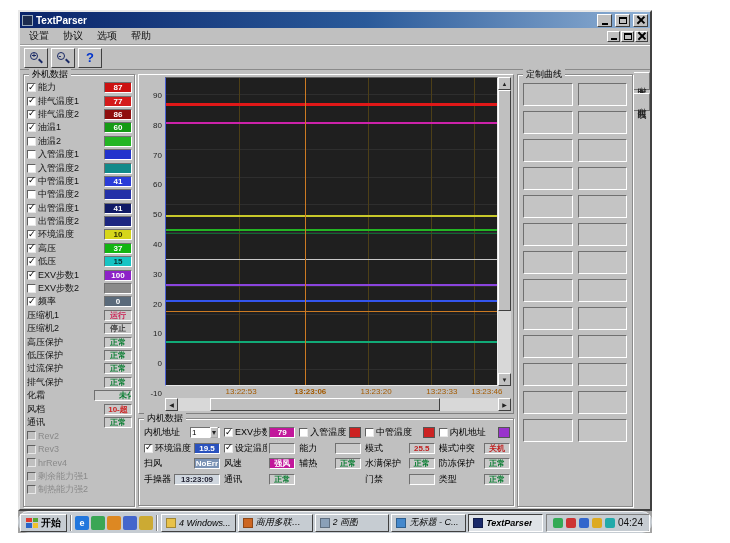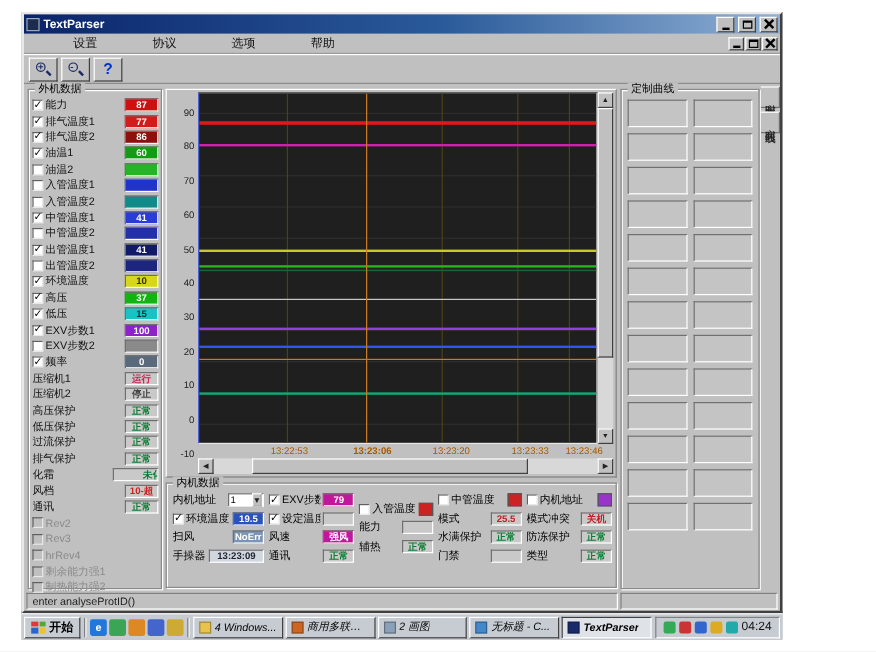--- a/index.html
+++ b/index.html
@@ -20,21 +20,21 @@
   .i-min { width:6px; height:2px; background:#000; margin-top:7px; }
   .wbtn.sm .i-min { margin-top:5px; }
   .i-max { width:8px; height:7px; border:1px solid #000; border-top-width:2px; }
   .i-close { position:relative; width:8px; height:8px; }
   .i-close::before,.i-close::after { content:""; position:absolute; left:3.5px; top:-1px; width:1.6px; height:10px; background:#000; }
   .i-close::before { transform:rotate(45deg); }
   .i-close::after { transform:rotate(-45deg); }
 
   .menubar { height:17px; display:flex; align-items:center; padding:0 2px; flex:none; border-bottom:1px solid #9a9a9a; }
   .menuwrap { display:flex; flex:1; }
-  .menu-item { font-size:10px; padding:1px 7px; color:#111; white-space:nowrap;margin-left:32px; }
+  .menu-item { font-size:10px; padding:1px 7px; color:#111; white-space:nowrap; }
   .mdi { display:flex; gap:1px; }
 
   .toolbar { height:25px; display:flex; align-items:center; gap:3px; padding:0 4px; flex:none;
     border-top:1px solid #fff; border-bottom:1px solid #8a8a8a; }
   .tbtn { width:24px; height:20px; background:#c0c0c0; border:1px solid; border-color:#fff #404040 #404040 #fff;
     display:flex; align-items:center; justify-content:center; position:relative; }
   .mag { position:relative; width:14px; height:14px; display:block; }
   .mag .lens { position:absolute; left:1px; top:1px; width:8px; height:8px; border:1.5px solid #1a2a66; border-radius:50%; display:block; }
   .mag .handle { position:absolute; left:9px; top:9px; width:5px; height:2px; background:#1a2a66; transform:rotate(45deg); display:block; }
   .mag .sign { position:absolute; left:2.5px; top:0px; font-size:8px; font-weight:bold; color:#1a2a66; display:block; line-height:10px; }
@@ -83,21 +83,21 @@
   .sbtn { width:13px; height:13px; flex:none; background:#c0c0c0; border:1px solid; border-color:#fff #404040 #404040 #fff;
     display:flex; align-items:center; justify-content:center; font-size:6px; color:#222; }
   .arl::before { content:"\25C0"; } .arr::before { content:"\25B6"; }
   .aru::before { content:"\25B2"; } .ard::before { content:"\25BC"; }
   .strack { flex:1; position:relative; }
   .sthumb { position:absolute; background:#c0c0c0; border:1px solid; border-color:#fff #404040 #404040 #fff; }
   .sthumb.h { top:0; bottom:0; left:10%; width:72%; }
   .sthumb.v { left:0; right:0; top:0; height:78%; }
 
   .indoor-panel { height:88px; flex:none; margin:2px 2px 3px 2px; }
-  .icols { display:flex; gap:4px; padding:7px 3px 2px 5px;align-items:center; }
+  .icols { display:flex; gap:4px; padding:7px 3px 2px 5px; }
   .icol { display:flex; flex-direction:column; gap:2.5px; min-width:0; }
   .icol.c1 { width:96px; } .icol.c2 { width:90px; } .icol.c3 { width:78px; } .icol.c4 { width:88px; } .icol.c5 { width:90px; }
   .icell { display:flex; align-items:center; gap:2px; height:13px; }
   .ilbl { font-size:9px; white-space:nowrap; overflow:hidden; }
   .ival { margin-left:auto; min-width:26px; height:11px; padding:0 1px; font-size:8px; font-weight:bold;
     display:flex; align-items:center; justify-content:center; border:1px solid; border-color:#707070 #fff #fff #707070;
     background:#c9c9c9; color:#222; white-space:nowrap; flex:none; }
   .ival.bluebadge { background:#2a52be; color:#fff; }
   .ival.magbadge { background:#c2179b; color:#fff; }
   .ival.steelbadge { background:#7b93b5; color:#fff; }
@@ -118,21 +118,21 @@
     padding:6px 1px; display:flex; justify-content:center; }
   .vtab span { writing-mode:vertical-rl; font-size:9px; color:#222; letter-spacing:1px; }
 
   .statusbar { height:16px; flex:none; display:flex; gap:2px; padding:1px 2px; }
   .sp { border:1px solid; border-color:#808080 #fff #fff #808080; font-size:9px; color:#222;
     display:flex; align-items:center; padding:0 4px; white-space:nowrap; overflow:hidden; }
   .sp.main { flex:4; } .sp.side { flex:1; }
 
   
   .taskbar { position:absolute; left:0; right:0; bottom:0; height:22px; background:#c6ccd2;
-    border-top:1px solid #f2f2f2; display:flex; align-items:center; gap:3px; padding:1px 2px; }
+    border-top:1px solid #f2f2f2; display:flex; align-items:center; gap:3px; padding:1px 2px;border-radius:10px; }
   .startbtn { height:18px; display:flex; align-items:center; gap:3px; padding:0 5px; background:#c6ccd2;
     border:1px solid; border-color:#fff #404040 #404040 #fff; font-weight:bold; font-size:10px; flex:none; }
   .flag { width:12px; height:10px; display:grid; grid-template-columns:1fr 1fr; grid-template-rows:1fr 1fr; gap:1px; }
   .flag i:nth-child(1){background:#e03a2f;} .flag i:nth-child(2){background:#57a632;}
   .flag i:nth-child(3){background:#2a66c8;} .flag i:nth-child(4){background:#f0c22a;}
   .tdiv { width:2px; height:16px; border-left:1px solid #808080; border-right:1px solid #fff; flex:none; }
   .qlwrap { display:flex; gap:2px; flex:none; }
   .ql { width:14px; height:14px; border-radius:2px; font-size:9px; font-weight:bold; color:#fff;
     display:flex; align-items:center; justify-content:center; }
   .taskwrap { display:flex; gap:2px; flex:1; min-width:0; }
@@ -645,24 +645,20 @@
             <span>实时文本</span>
           </div>
 
           <div class="vtab">
             <span>实时曲线</span>
           </div>
         </div>
 
     </div>
 
-    <div class="statusbar">
-      <span class="sp main">enter analyseProtID()</span>
-      <span class="sp side"></span>
-    </div>
 
   </div>
 
   <div class="taskbar">
     <button class="startbtn">
       <span class="flag">
           <i></i>
           <i></i>
           <i></i>
           <i></i>

